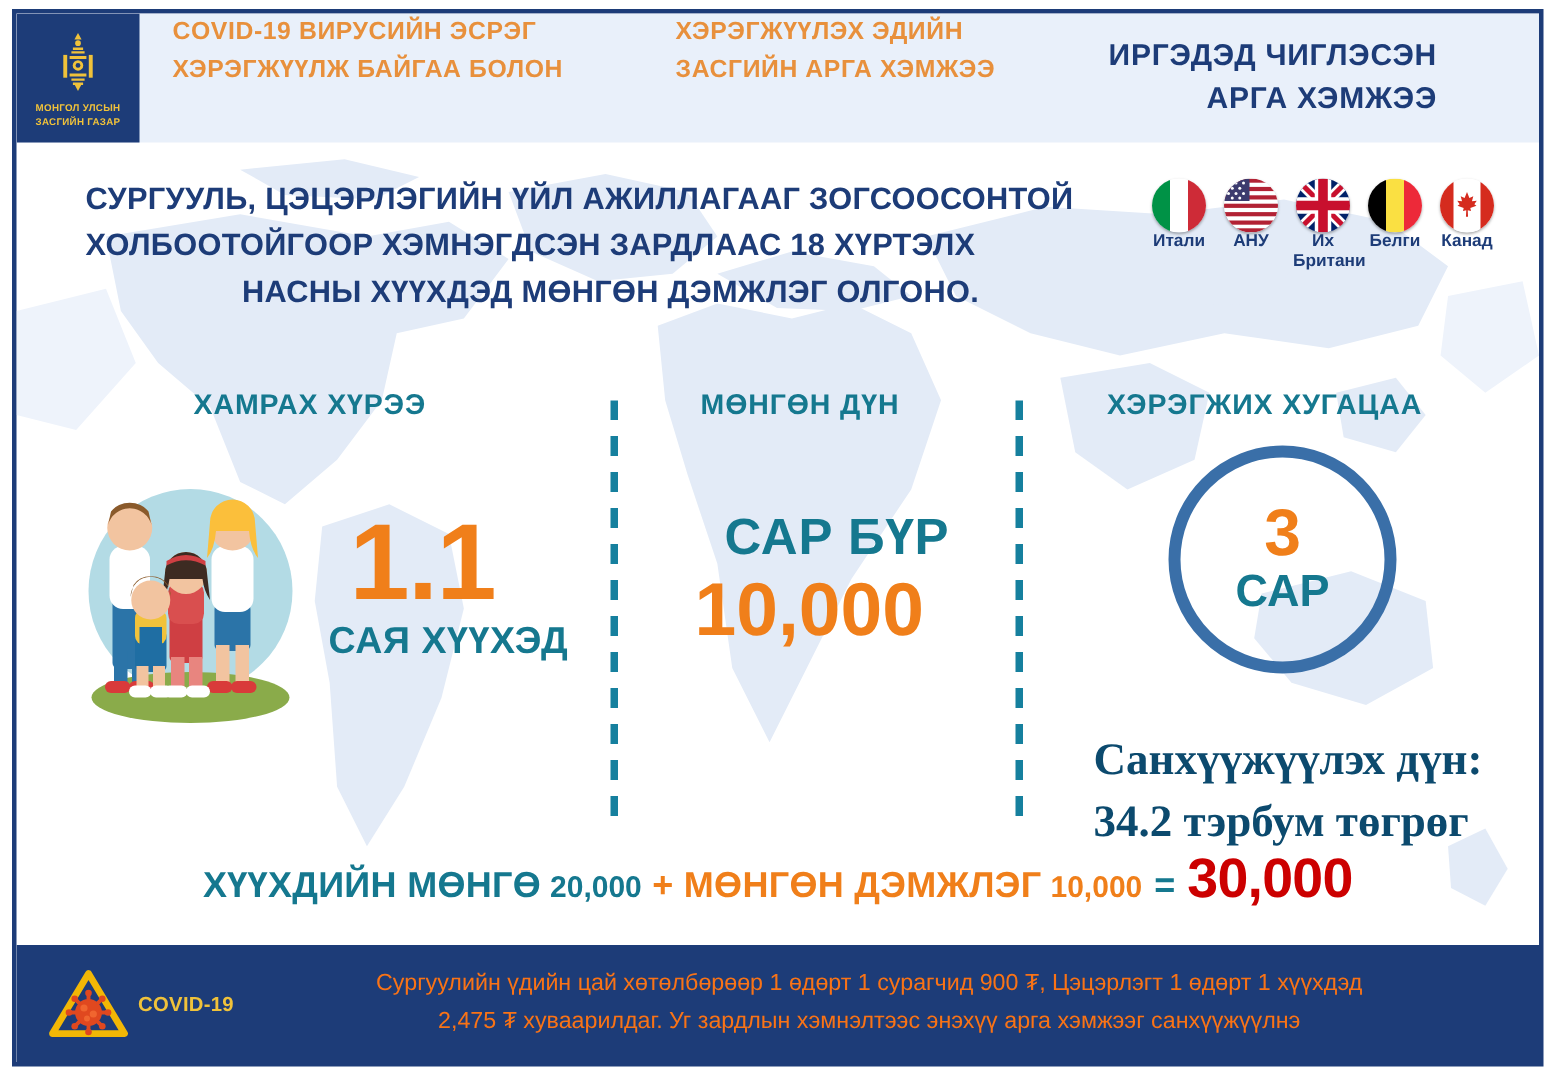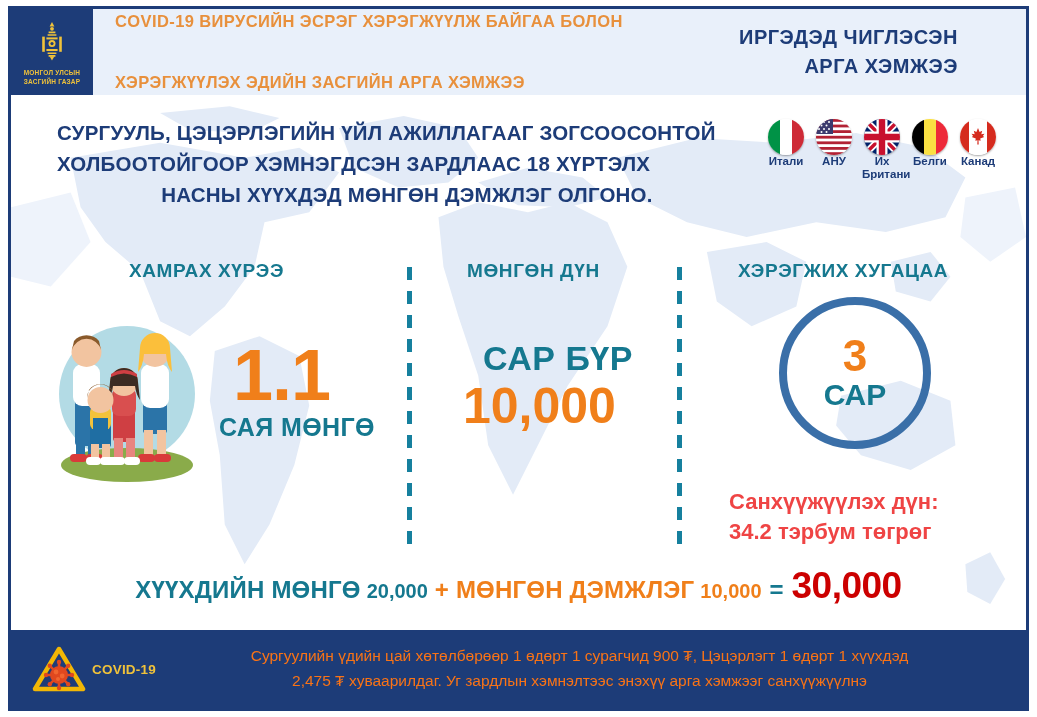--- a/index.html
+++ b/index.html
@@ -36,22 +36,22 @@
     display: flex; flex-direction: column; align-items: center;
     justify-content: center; padding-top: 4px;
   }
   .soyombo { width: 26px; height: 44px; }
   .logo-text {
     color: #f0c23a; font-size: 6.5px; font-weight: bold;
     text-align: center; line-height: 1.35; margin-top: 3px;
     letter-spacing: .2px;
   }
   .header-title {
-    flex: 1; display: flex; flex-direction: column;
-    justify-content: space-between; padding-left: 22px;
+    flex: 1; display: flex; flex-direction: row;
+    justify-content: flex-start; padding-left: 22px;
   }
   .header-title .l {
     color: #e8903c; font-size: 16.5px; font-weight: bold;
     letter-spacing: .4px; line-height: 1.5;
   }
   .header-right {
     width: 305px; display: flex; flex-direction: column;
     justify-content: center; align-items: flex-end; padding-right: 68px;
   }
   .header-right .l {
@@ -141,21 +141,21 @@
   .circle3 .num {
     color: #f07f1a; font-size: 44px; font-weight: bold; line-height: .95;
   }
   .circle3 .unit {
     color: #15788f; font-size: 30px; font-weight: bold; line-height: 1.05;
     margin-top: 2px;
     text-align: right;
   }
   .fund {
     position: absolute; left: 718px; top: 478px; z-index: 3;
-    color: #ef4444; font-size: 22px; font-weight: bold; line-height: 1.35;
+    color: #0c4a6e; font-size: 30px; font-weight: bold; line-height: 1.35; font-family: Liberation Serif, serif;
   }
 
   
   .equation {
     position: absolute; left: 0; top: 556px; width: 100%; z-index: 3;
     display: flex; align-items: baseline; justify-content: center;
     gap: 0;
   }
   .eq-a { color: #15788f; font-size: 24px; font-weight: bold; letter-spacing: .2px; }
   .eq-a-num { color: #15788f; font-size: 20px; font-weight: bold; }
@@ -388,21 +388,21 @@
         <rect x="51" y="104" width="21" height="24" rx="6" fill="#f2c23b"></rect>
         <rect x="54" y="116" width="15" height="16" fill="#1f6ea3"></rect>
         <circle cx="61.5" cy="98" r="13" fill="#f2c4a0"></circle>
         <path d="M48 96 a13 13 0 0 1 27 0 l-2 -8 a13 11 0 0 0 -23 0z" fill="#8a5a2b"></path>
         <rect x="47" y="155" width="15" height="8" rx="4" fill="#ffffff"></rect>
         <rect x="61" y="155" width="15" height="8" rx="4" fill="#ffffff"></rect>
       </g>
     </svg>
   </div>
   <div class="big-11">1.1</div>
-  <div class="sub-11">САЯ МӨНГӨ</div>
+  <div class="sub-11">САЯ ХҮҮХЭД</div>
 
   <div class="c2-line1">САР БҮР</div>
   <div class="c2-amount">10,000</div>
 
   <div class="circle3">
     <div class="num">3</div>
     <div class="unit">САР</div>
   </div>
   <div class="fund">
     <div>Санхүүжүүлэх дүн:</div>

